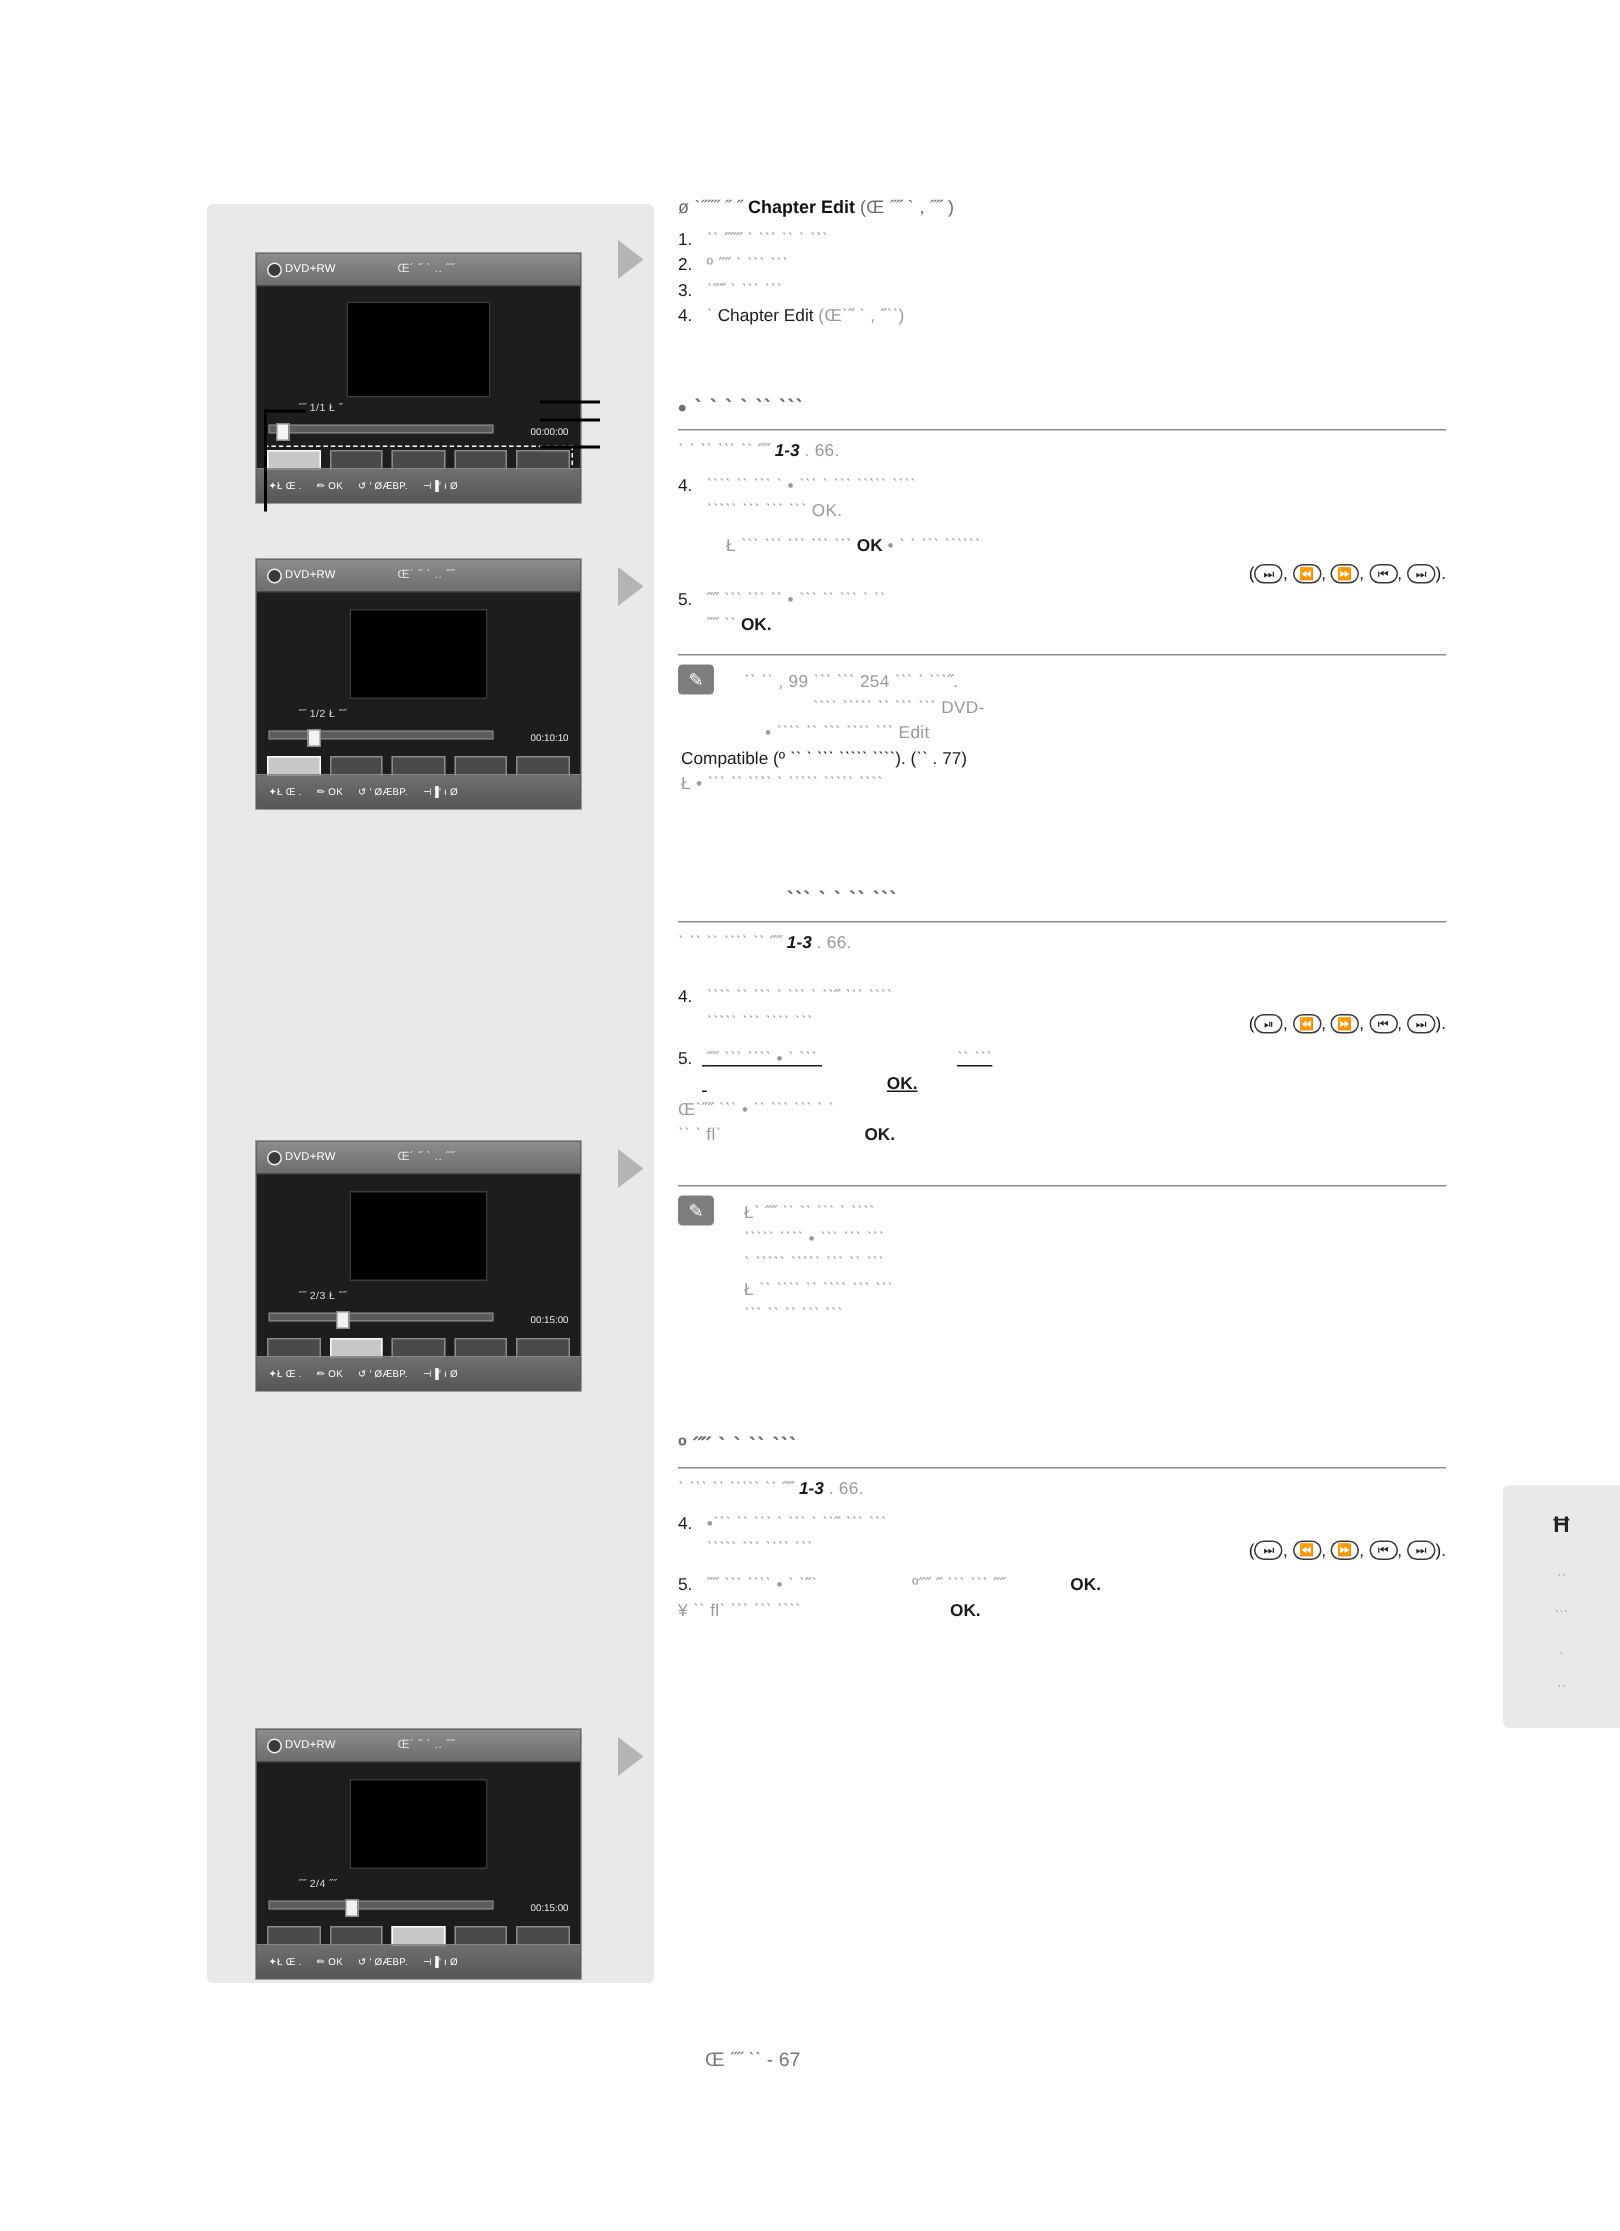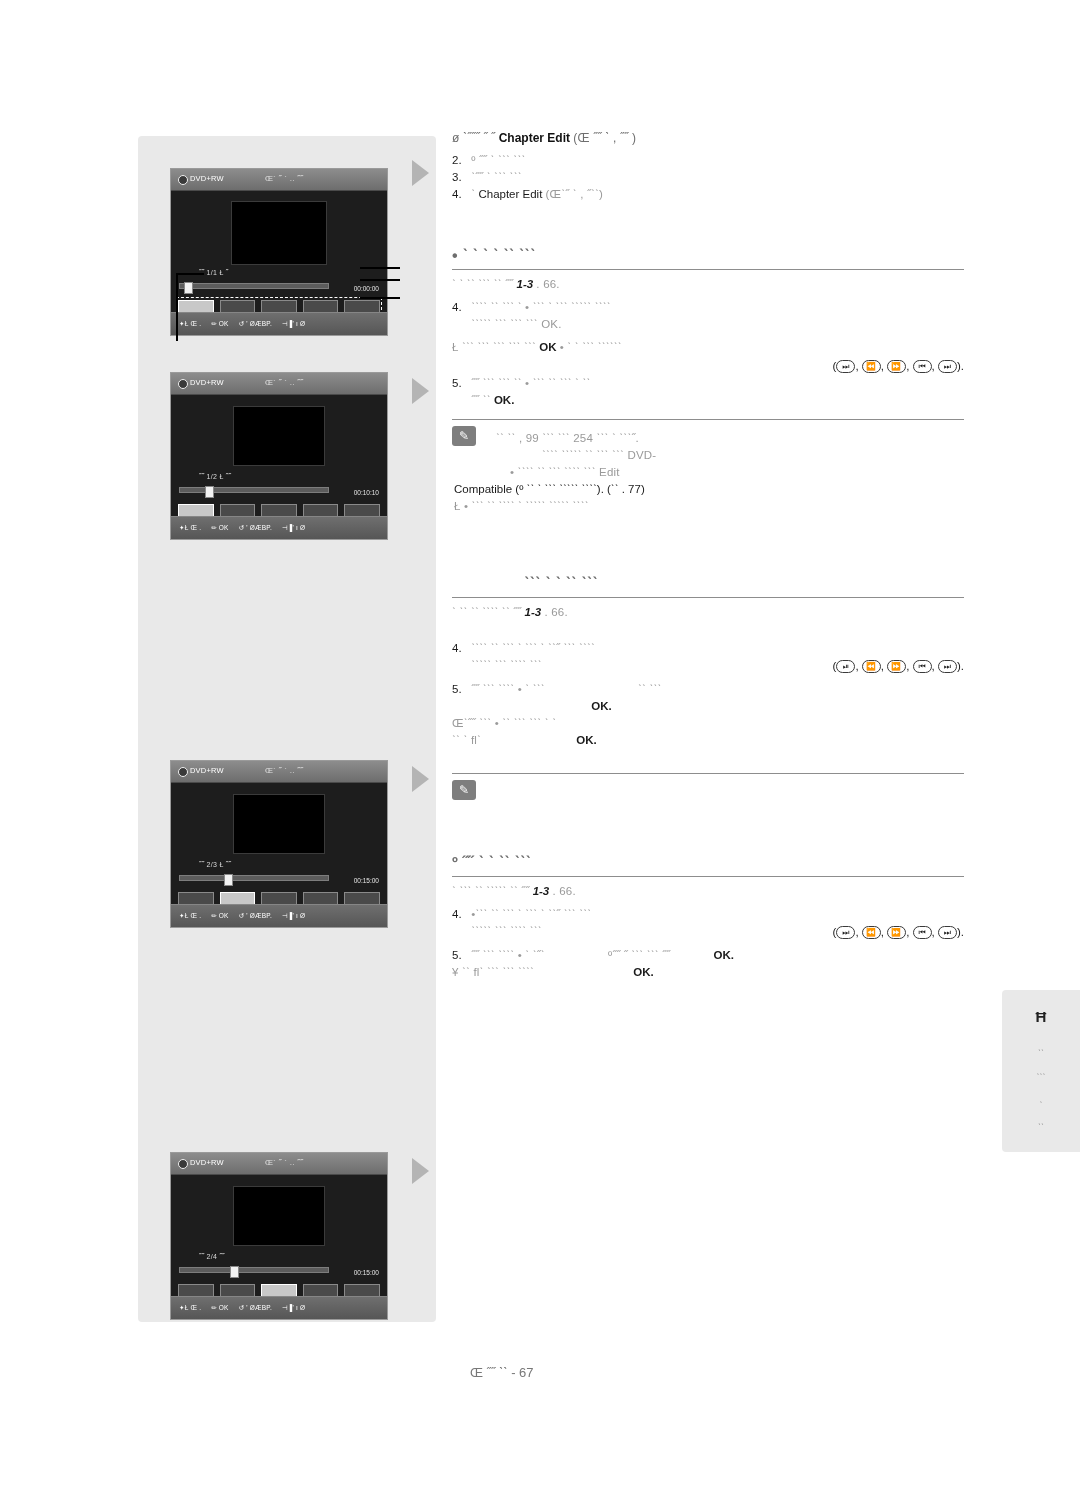--- a/index.html
+++ b/index.html
@@ -407,20 +407,24 @@
 
 <div class="content">
 
   <p class="heading">
     <span class="fuzz dk">ø ˋ˝˝˝   ˝   ˝</span>
     <b>Chapter Edit</b>
     <span class="fuzz dk">(Œ ˝˝ ˋ ,   ˝˝ )</span>
   </p>
 
   <p class="step">
+    <span class="num">1.</span>
+    <span class="fuzz">ˋˋ ˝˝˝ ˋ ˋˋˋ ˋˋ ˋ   ˋˋˋ</span>
+  </p>
+  <p class="step">
     <span class="num">2.</span>
     <span class="fuzz">º ˝˝   ˋ ˋˋˋ  ˋˋˋ</span>
   </p>
   <p class="step">
     <span class="num">3.</span>
     <span class="fuzz">ˋ˝˝   ˋ ˋˋˋ  ˋˋˋ</span>
   </p>
   <p class="step">
     <span class="num">4.</span>
     <span class="fuzz">ˋ</span>
@@ -435,21 +439,21 @@
     <span class="fuzz">ˋ    ˋ ˋˋ    ˋˋˋ ˋˋ ˝˝</span>
     <b><i>1-3</i></b>
     <span class="fuzz">.  66.</span>
   </p>
   <p class="step" style="margin-top:6px;">
     <span class="num">4.</span>
     <span class="fuzz">ˋˋˋˋ  ˋˋ ˋˋˋ ˋ • ˋˋˋ ˋ ˋˋˋ ˋˋˋˋˋ ˋˋˋˋ</span><br>
     <span class="num"></span>
     <span class="fuzz">ˋˋˋˋˋ ˋˋˋ ˋˋˋ  ˋˋˋ   OK.</span>
   </p>
-  <p class="step" style="margin-top:6px;">
+  <p class="step" style="margin-top:6px;margin-left:32px;">
     <span class="fuzz">Ł ˋˋˋ ˋˋˋ ˋˋˋ ˋˋˋ  ˋˋˋ</span>
     <b>OK</b>
     <span class="fuzz">• ˋ ˋ ˋˋˋ  ˋˋˋˋˋˋ</span>
   </p>
   <p class="step" style="text-align:right; margin-top:2px;">
     (<span class="key">⏭</span>,
     <span class="key">⏪</span>,
     <span class="key">⏩</span>,
     <span class="key">⏮</span>,
     <span class="key">⏭</span>).
@@ -487,35 +491,42 @@
     <span class="num"></span>
     <span class="fuzz">ˋˋˋˋˋ ˋˋˋ ˋˋˋˋ ˋˋˋ</span>
   </p>
   <p class="step" style="text-align:right; margin-top:-16px;">
     (<span class="key">⏯</span>,
     <span class="key">⏪</span>,
     <span class="key">⏩</span>,
     <span class="key">⏮</span>,
     <span class="key">⏭</span>).
   </p>
-  <p class="step" style="margin-top:6px;">
+  <p class="step" style="margin-top:6px;text-decoration:underline;">
     <span class="num">5.</span>
     <span class="fuzz">˝˝ ˋˋˋ ˋˋˋˋ • ˋ ˋˋˋ</span>
     <span class="fuzz" style="margin-left:90px;">ˋˋ ˋˋˋ</span><br>
     <span class="num"></span>
     <span style="margin-left:120px;"><b>OK.</b></span>
   </p>
   <p class="step fuzz">Œˋ˝˝ ˋˋˋ  • ˋˋ ˋˋˋ  ˋˋˋ ˋ ˋ</p>
   <p class="step">
     <span class="fuzz">ˋˋ ˋ flˋ</span>
     <span style="margin-left:92px;"><b>OK.</b></span>
   </p>
 
   <div class="note-box" style="margin-top:24px;">
     <div class="note-icon">✎</div>
+    <div class="note-body">
+      <p class="step fuzz">Łˋ ˝˝ ˋˋ ˋˋ ˋˋˋ ˋ ˋˋˋˋ</p>
+      <p class="step fuzz">ˋˋˋˋˋ ˋˋˋˋ • ˋˋˋ ˋˋˋ ˋˋˋ</p>
+      <p class="step fuzz">ˋ ˋˋˋˋˋ ˋˋˋˋˋ ˋˋˋ ˋˋ ˋˋˋ</p>
+      <p class="step fuzz">Ł ˋˋ ˋˋˋˋ ˋˋ ˋˋˋˋ ˋˋˋ ˋˋˋ</p>
+      <p class="step fuzz">ˋˋˋ ˋˋ ˋˋ ˋˋˋ ˋˋˋ</p>
+    </div>
   </div>
 
   <div style="height:70px;"></div>
   <p class="sec-title fuzz dk">º ˝˝   ˋ    ˋ  ˋˋ ˋˋˋ</p>
   <hr class="rule">
   <p class="step">
     <span class="fuzz">ˋ   ˋˋˋ ˋˋ ˋˋˋˋˋ ˋˋ ˝˝</span>
     <b><i>1-3</i></b>
     <span class="fuzz">.  66.</span>
   </p>

